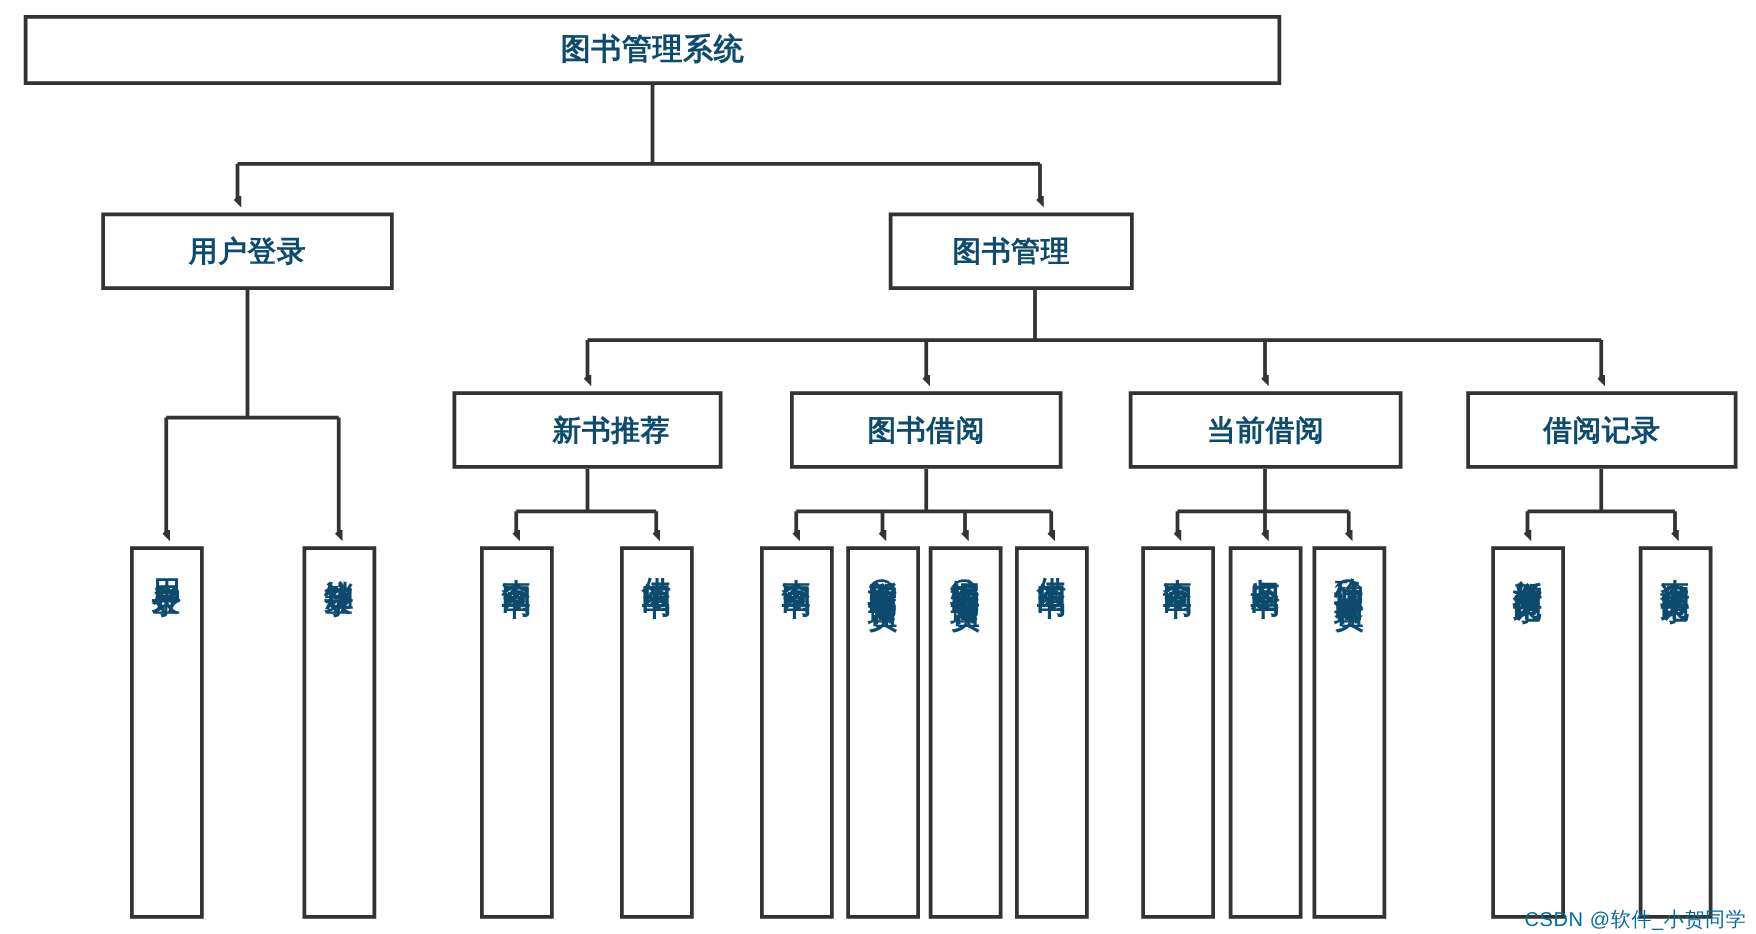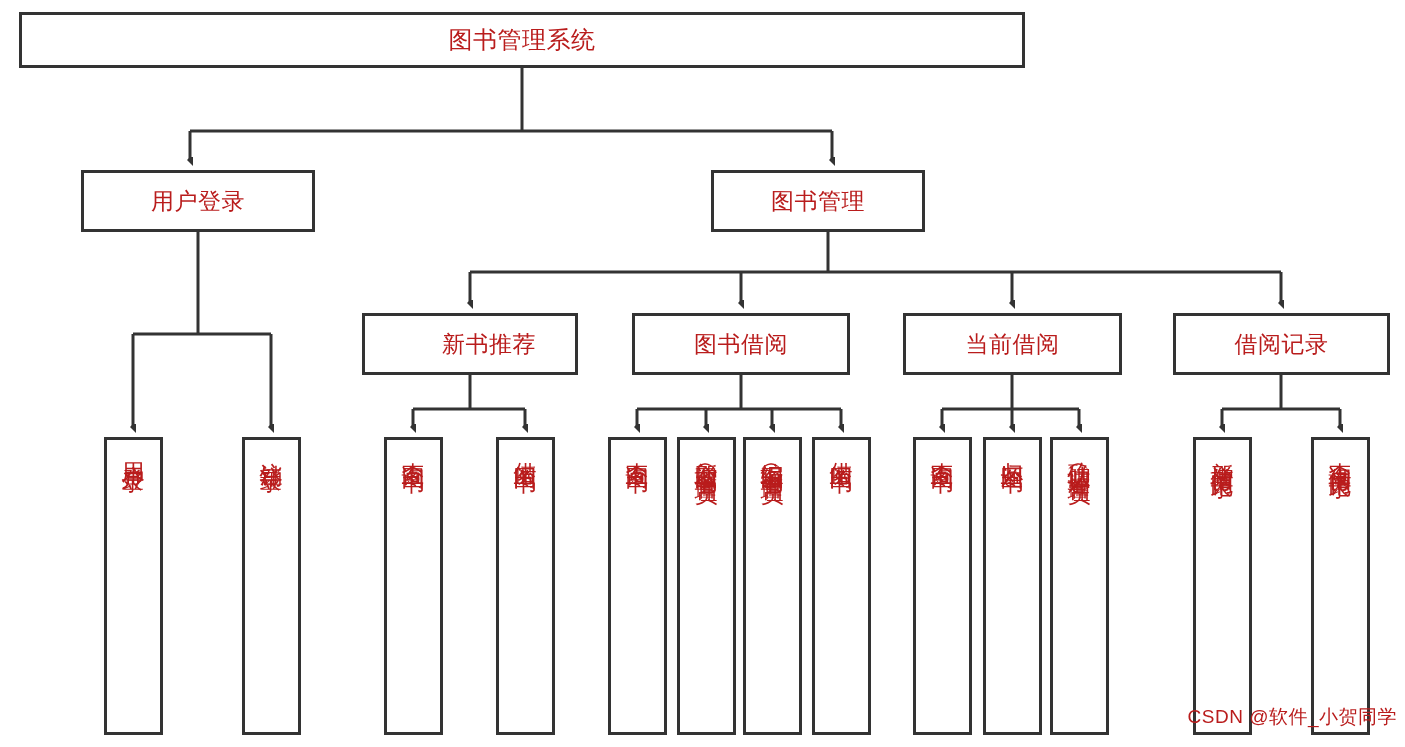--- a/index.html
+++ b/index.html
@@ -33,43 +33,44 @@
     display: flex;
     align-items: center;
     justify-content: center;
     color: #222222;
   }
   .node .label {
     font-size: 23px;
     line-height: 1.15;
     letter-spacing: 0.5px;
     white-space: nowrap;
-    color: #b91c1c;
+    color: #0c4a6e;
+    font-weight: bold;
   }
   .node.root .label { font-size: 24px; }
   .node.leaf {
     align-items: flex-start;
     justify-content: center;
     padding-top: 4px;
   }
   .node.leaf .label {
     writing-mode: vertical-rl;
     text-orientation: upright;
     font-size: 23px;
     line-height: 1.05;
     letter-spacing: 3px;
     white-space: nowrap;
     text-align: start;
   }
   .watermark {
     position: absolute;
     right: 8px;
-    bottom: 17px;
-    font-size: 19px;
-    color: #b91c1c;
+    bottom: 0;
+    font-size: 16px;
+    color: #0369a1;
     white-space: nowrap;
     letter-spacing: 0.5px;
   }
 </style>
 </head>
 <body>
 
 <div id="canvas">
 
   <svg class="wires" viewBox="0 0 1405 747">
@@ -122,21 +123,21 @@
     </g>
   </svg>
 
   <div class="node root" style="left:19px; top:12px; width:1006px; height:56px;">
     <span class="label">图书管理系统</span>
   </div>
 
   <div class="node" style="left:81px; top:170px; width:234px; height:62px;">
     <span class="label">用户登录</span>
   </div>
-  <div class="node" style="left:711px; top:170px; width:214px; height:62px;">
+  <div class="node" style="left:711px; top:170px; width:196px; height:62px;">
     <span class="label">图书管理</span>
   </div>
 
   <div class="node" style="left:362px; top:313px; width:216px; height:62px;padding-left:38px;">
     <span class="label">新书推荐</span>
   </div>
   <div class="node" style="left:903px; top:313px; width:219px; height:62px;">
     <span class="label">当前借阅</span>
   </div>
   <div class="node" style="left:632px; top:313px; width:218px; height:62px;">

